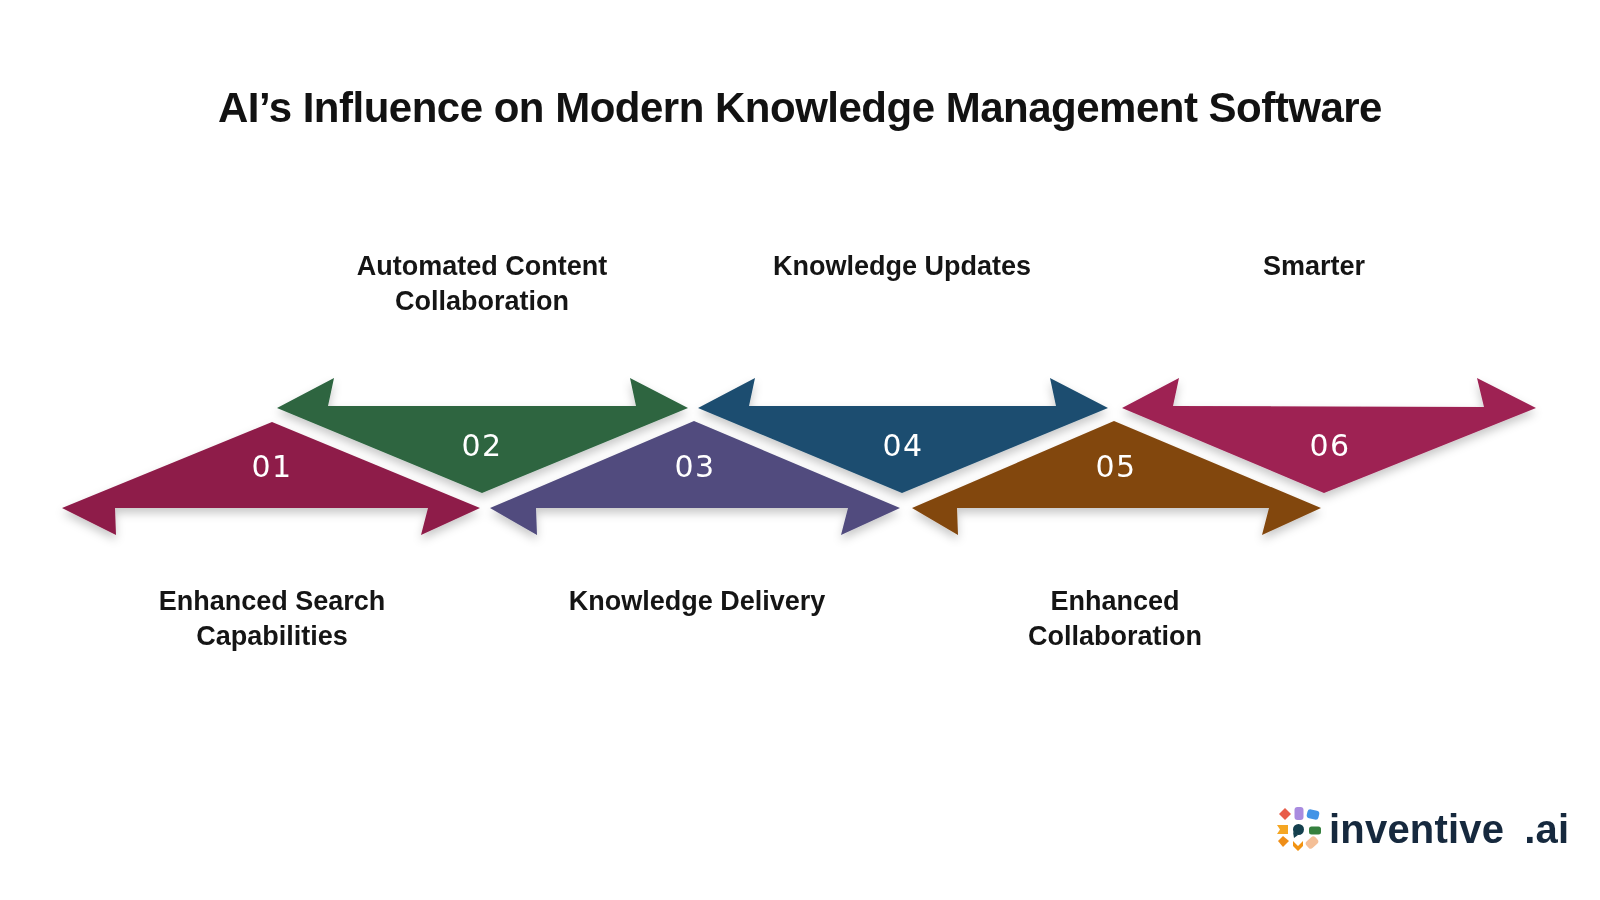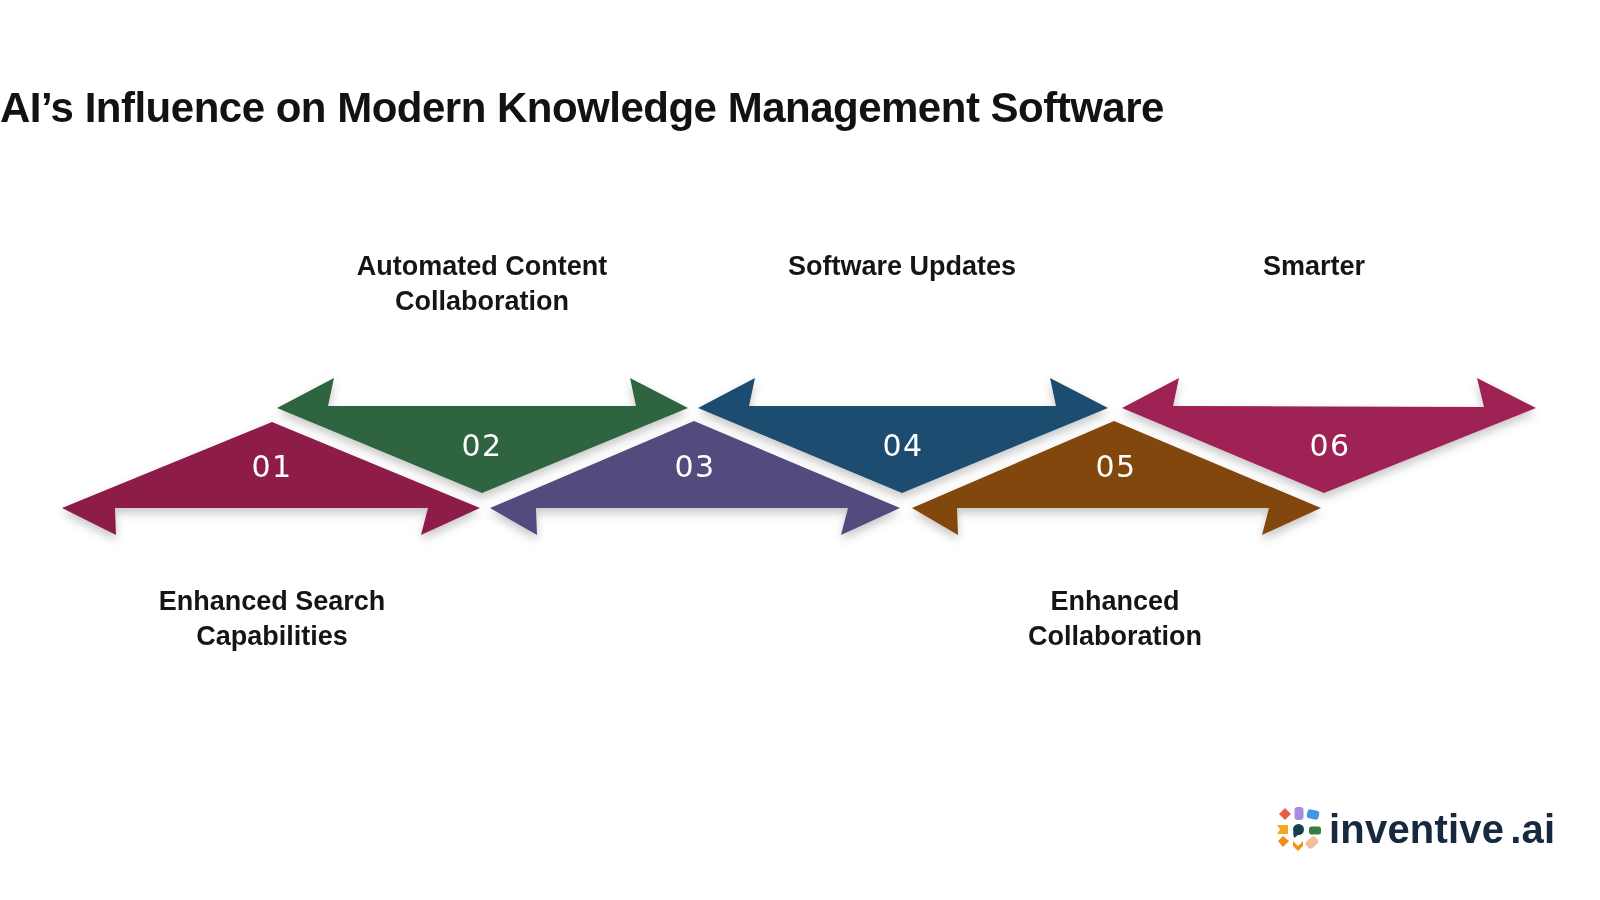--- a/index.html
+++ b/index.html
@@ -1,21 +1,21 @@
 <!DOCTYPE html>
 <html><head>
 <meta charset="utf-8">
 <style>
   html,body{margin:0;padding:0;background:#e9e9e9;}
   .stage{
     position:relative;width:1600px;height:900px;background:#ffffff;
     font-family:"Liberation Sans",sans-serif;overflow:hidden;margin:0 auto;
   }
   .title{
-    position:absolute;left:0;right:0;top:84px;text-align:left;
+    position:absolute;left:0;right:0;top:84px;text-align:center;
     font-size:42px;font-weight:700;letter-spacing:-0.5px;color:#121212;margin:0;
   }
   .step-label{
     position:absolute;width:460px;text-align:center;
     font-size:27px;font-weight:700;color:#151515;line-height:35px;
   }
   .step-label.above{top:249px;}
   .step-label.below{top:584px;}
   .step-label span{display:block;}
   .band{position:absolute;left:0;top:0;width:1600px;height:900px;}
@@ -24,35 +24,35 @@
     font-size:30px;font-weight:500;letter-spacing:1.5px;fill:#ffffff;
   }
   .logo{
     position:absolute;left:1276px;top:804px;height:50px;
     display:flex;align-items:center;gap:7px;
   }
   .logo-text{
     font-size:40px;font-weight:700;letter-spacing:0.2px;color:#16293e;
     line-height:48px;white-space:nowrap;
   }
-  .logo-suffix{margin-left:6px;}
+  .logo-suffix{margin-left:20px;}
 </style>
 </head>
 <body>
 
 <div class="stage">
 
   <h1 class="title">AI’s Influence on Modern Knowledge Management Software</h1>
 
   <div class="step-label above" style="left:252px">
     <span>Automated Content</span>
     <span>Collaboration</span>
   </div>
   <div class="step-label above" style="left:672px">
-    <span>Software Updates</span>
+    <span>Knowledge Updates</span>
   </div>
   <div class="step-label above" style="left:1084px">
     <span>Smarter</span>
   </div>
 
   <svg class="band" viewBox="0 0 1600 900" aria-hidden="true">
     <defs>
       <filter id="ds" x="-10%" y="-10%" width="120%" height="130%">
         <feDropShadow dx="0" dy="5" stdDeviation="5" flood-color="#000000" flood-opacity="0.22"></feDropShadow>
       </filter>
@@ -73,20 +73,21 @@
     <text x="903" y="456" text-anchor="middle">04</text>
     <text x="1116" y="477" text-anchor="middle">05</text>
     <text x="1330" y="456" text-anchor="middle">06</text>
   </svg>
 
   <div class="step-label below" style="left:42px">
     <span>Enhanced Search</span>
     <span>Capabilities</span>
   </div>
   <div class="step-label below" style="left:467px">
+    <span>Knowledge Delivery</span>
   </div>
   <div class="step-label below" style="left:885px">
     <span>Enhanced</span>
     <span>Collaboration</span>
   </div>
 
   <div class="logo">
     <svg width="46" height="46" viewBox="0 0 46 46" aria-hidden="true">
       <polygon points="9,2 15,8 9,14 3,8" fill="#e85d4a"></polygon>
       <rect x="18.5" y="1" width="9" height="13" rx="3" fill="#a98bdf"></rect>

